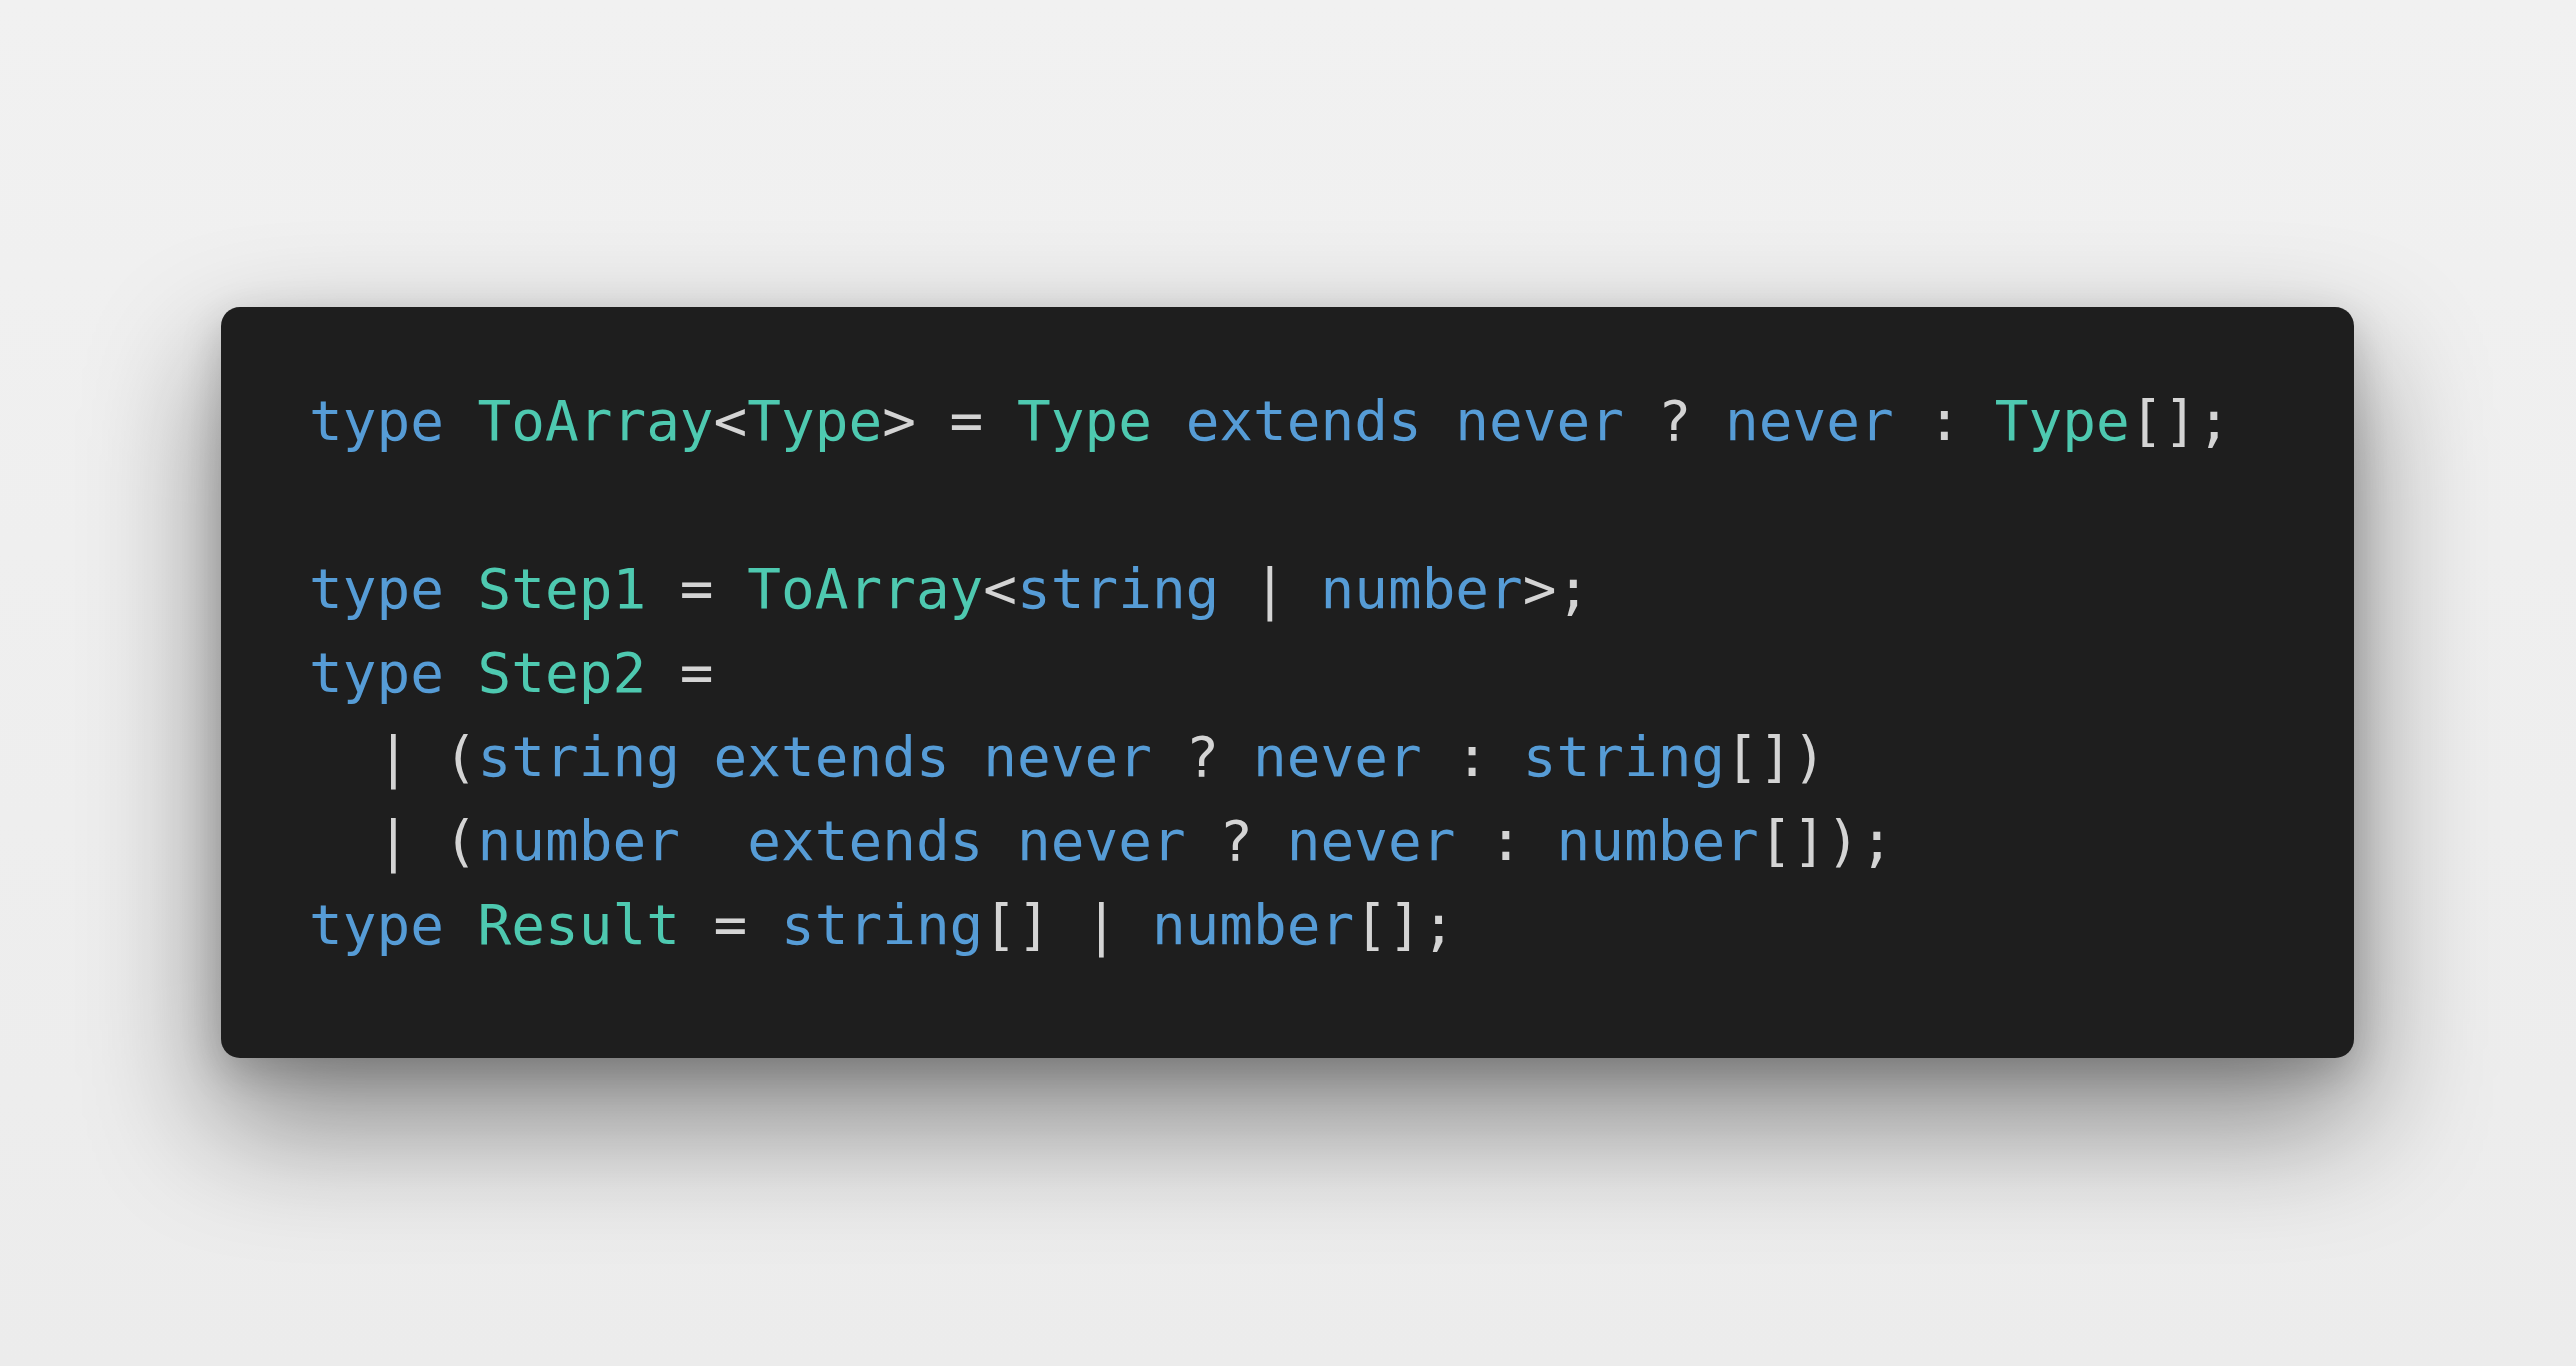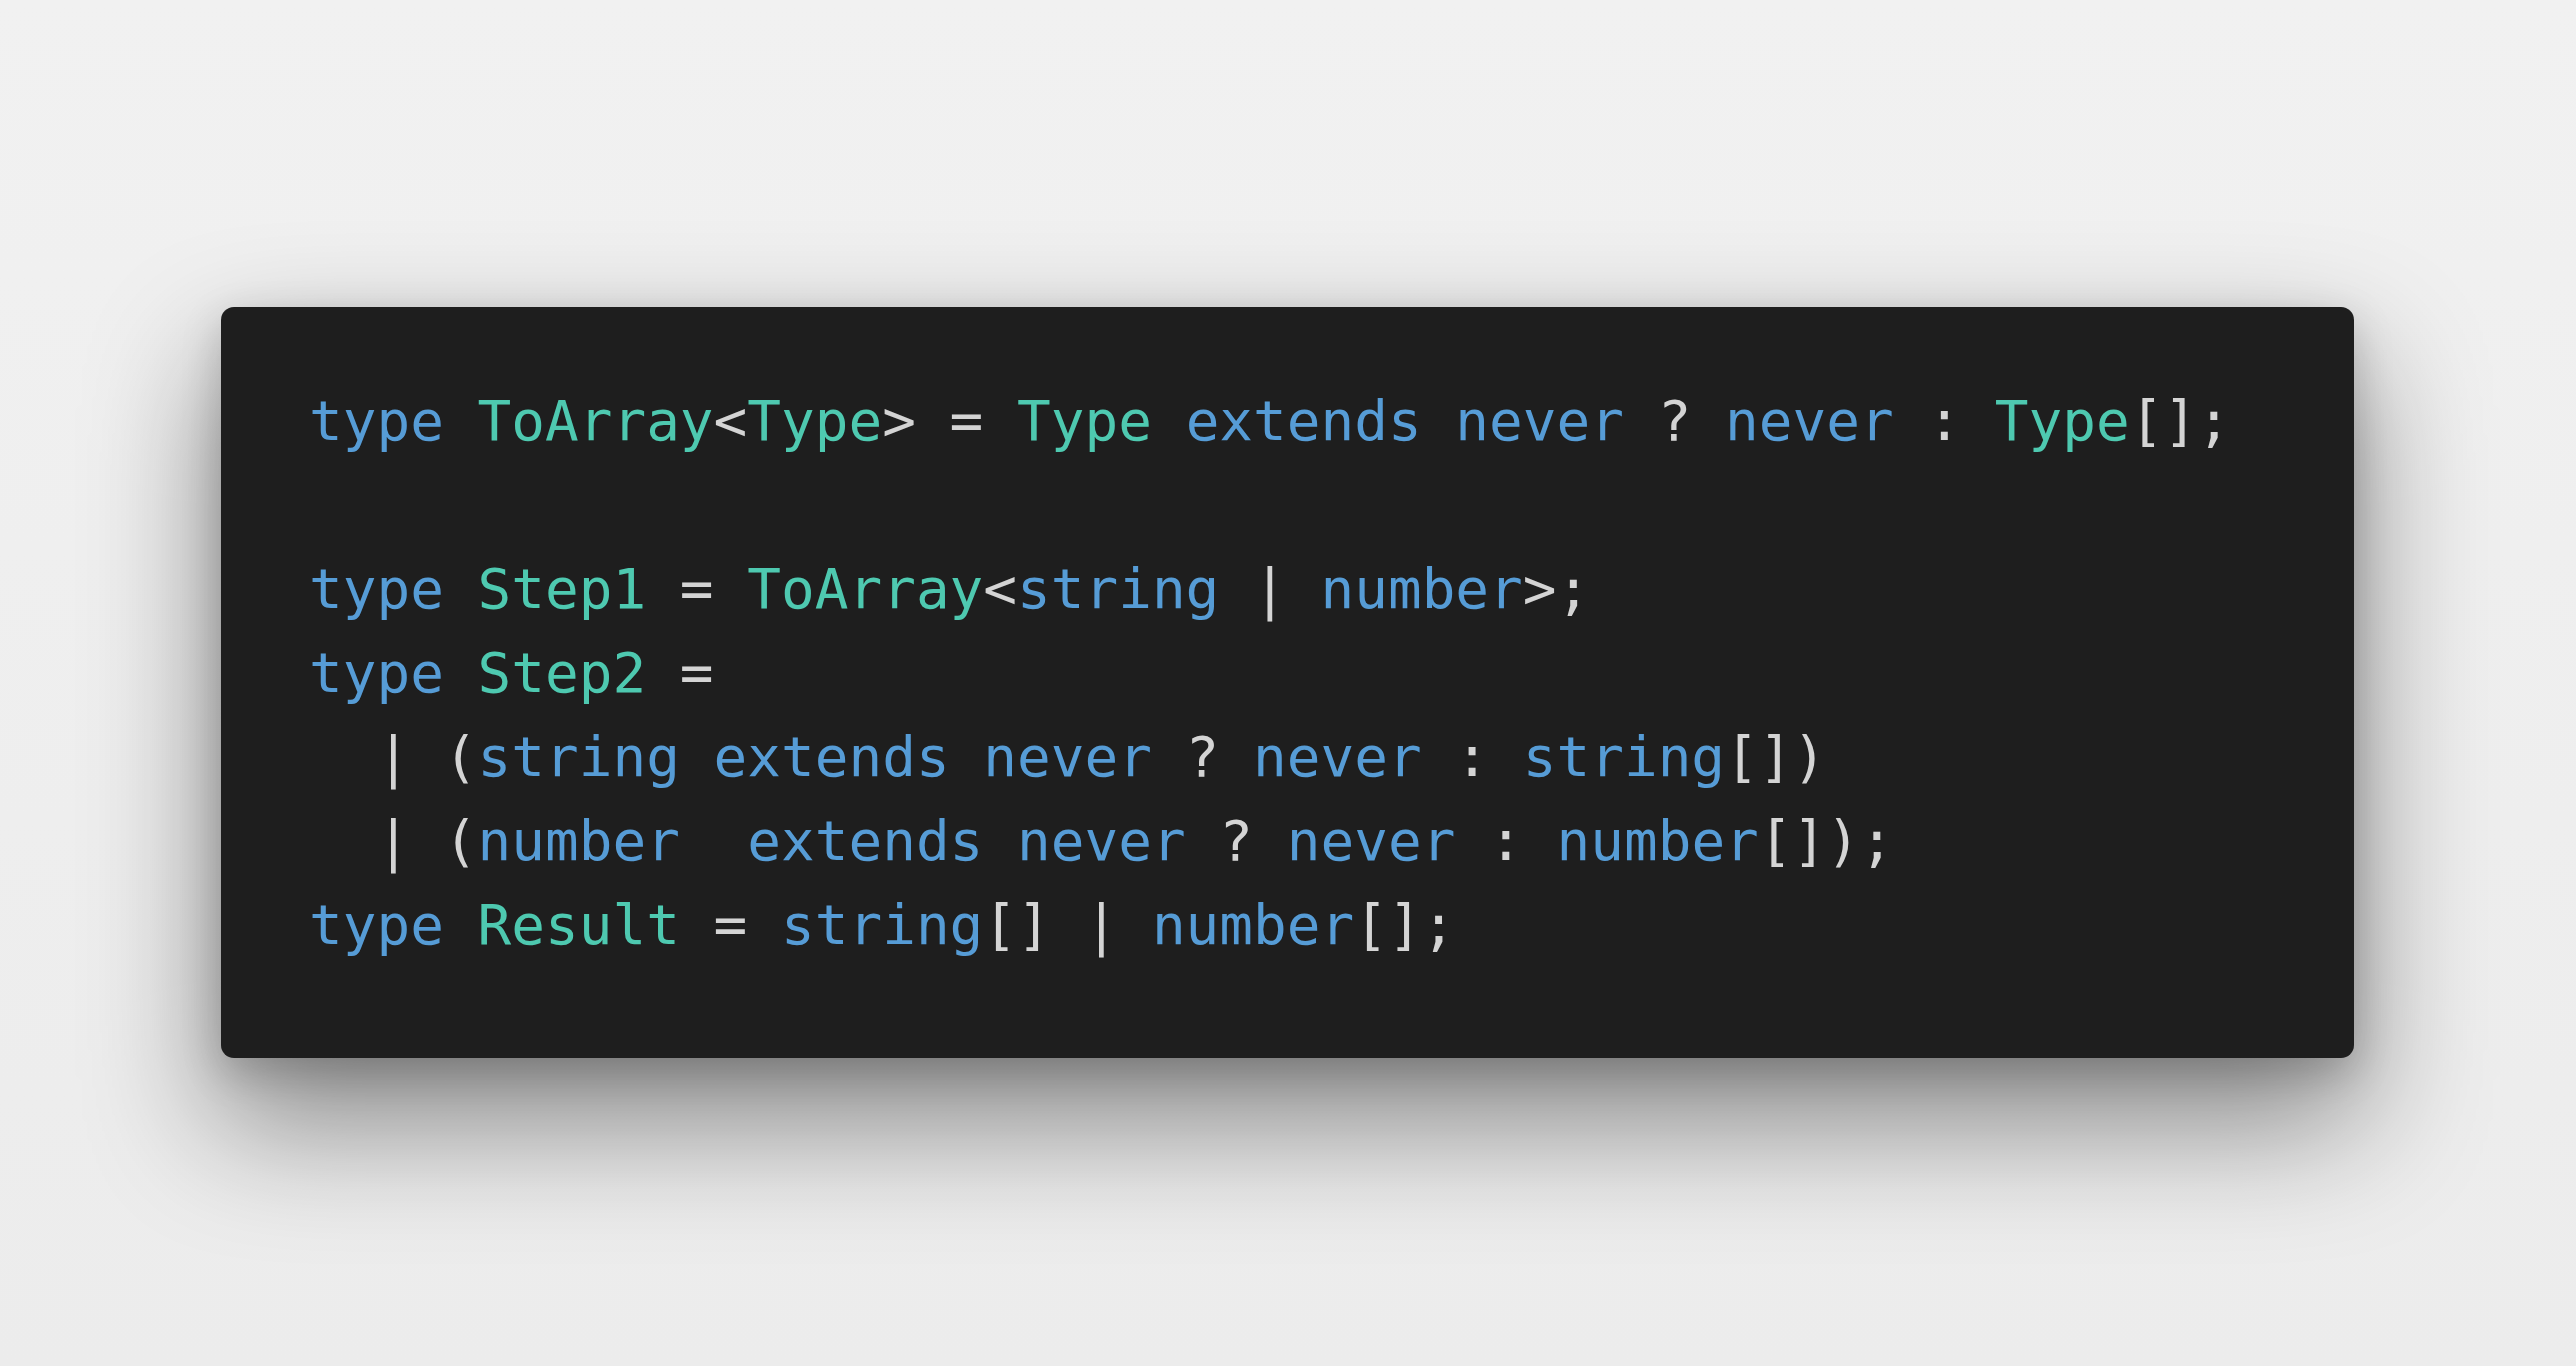--- a/index.html
+++ b/index.html
@@ -19,21 +19,21 @@
     inset: 0;
     background: linear-gradient(180deg, #f1f1f1 0%, #ececec 100%);
   }
   .card {
     position: absolute;
     left: 221px;
     top: 307px;
     width: 2133px;
     height: 751px;
     background: #1e1e1e;
-    border-radius: 13px;
+    border-radius: 19px;
     box-shadow: 0 60px 127px 6.7px rgba(0,0,0,0.42), 0 13.4px 40px rgba(0,0,0,0.18);
     box-sizing: border-box;
   }
   .code {
     position: absolute;
     left: 88px;
     top: 72px;
     margin: 0;
     font-family: "DejaVu Sans Mono", "Liberation Mono", monospace;
     font-size: 56px;

